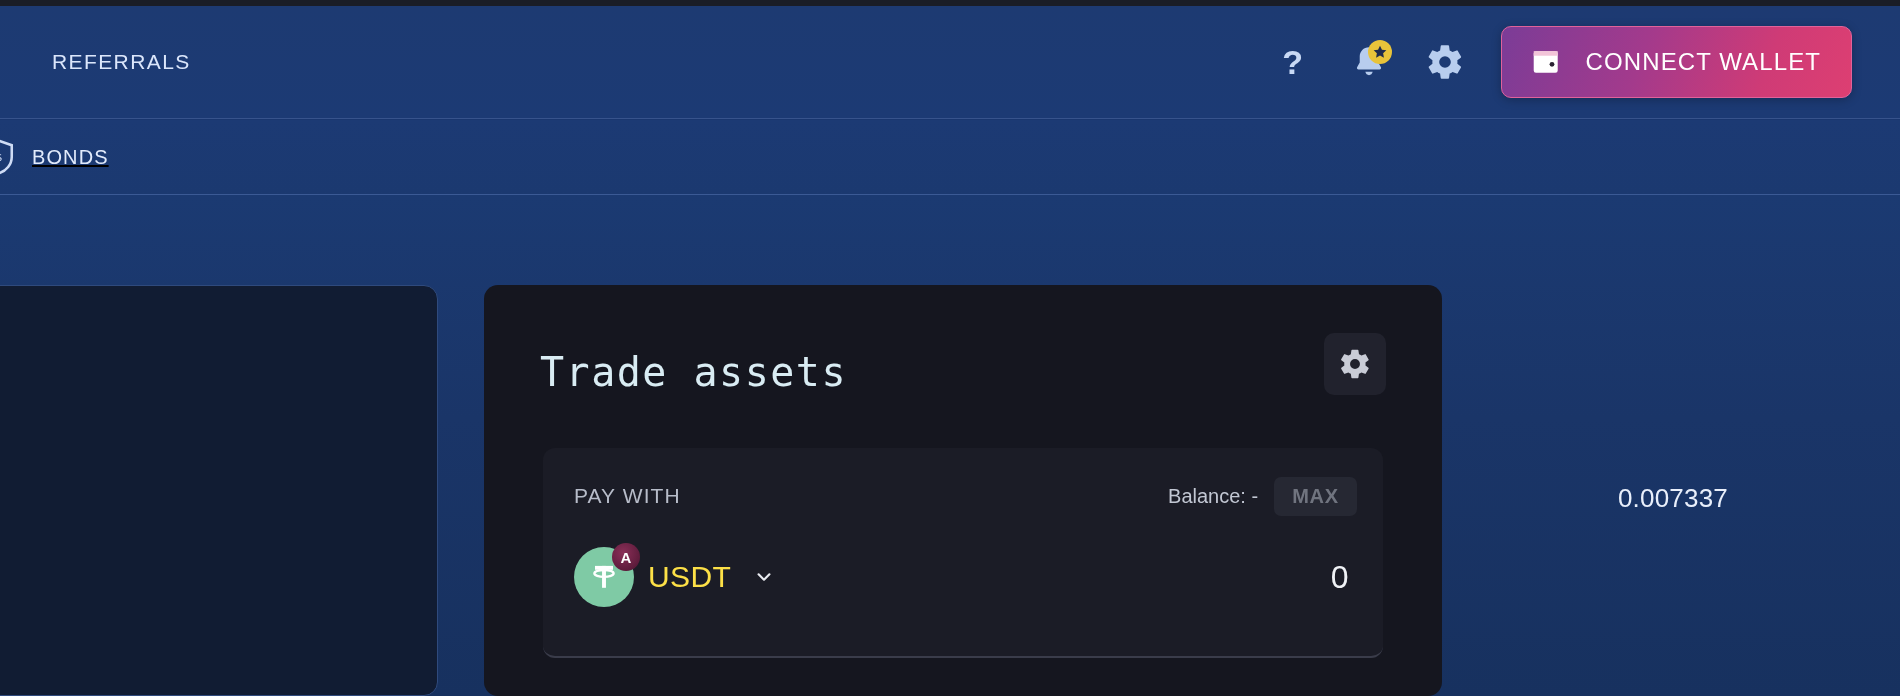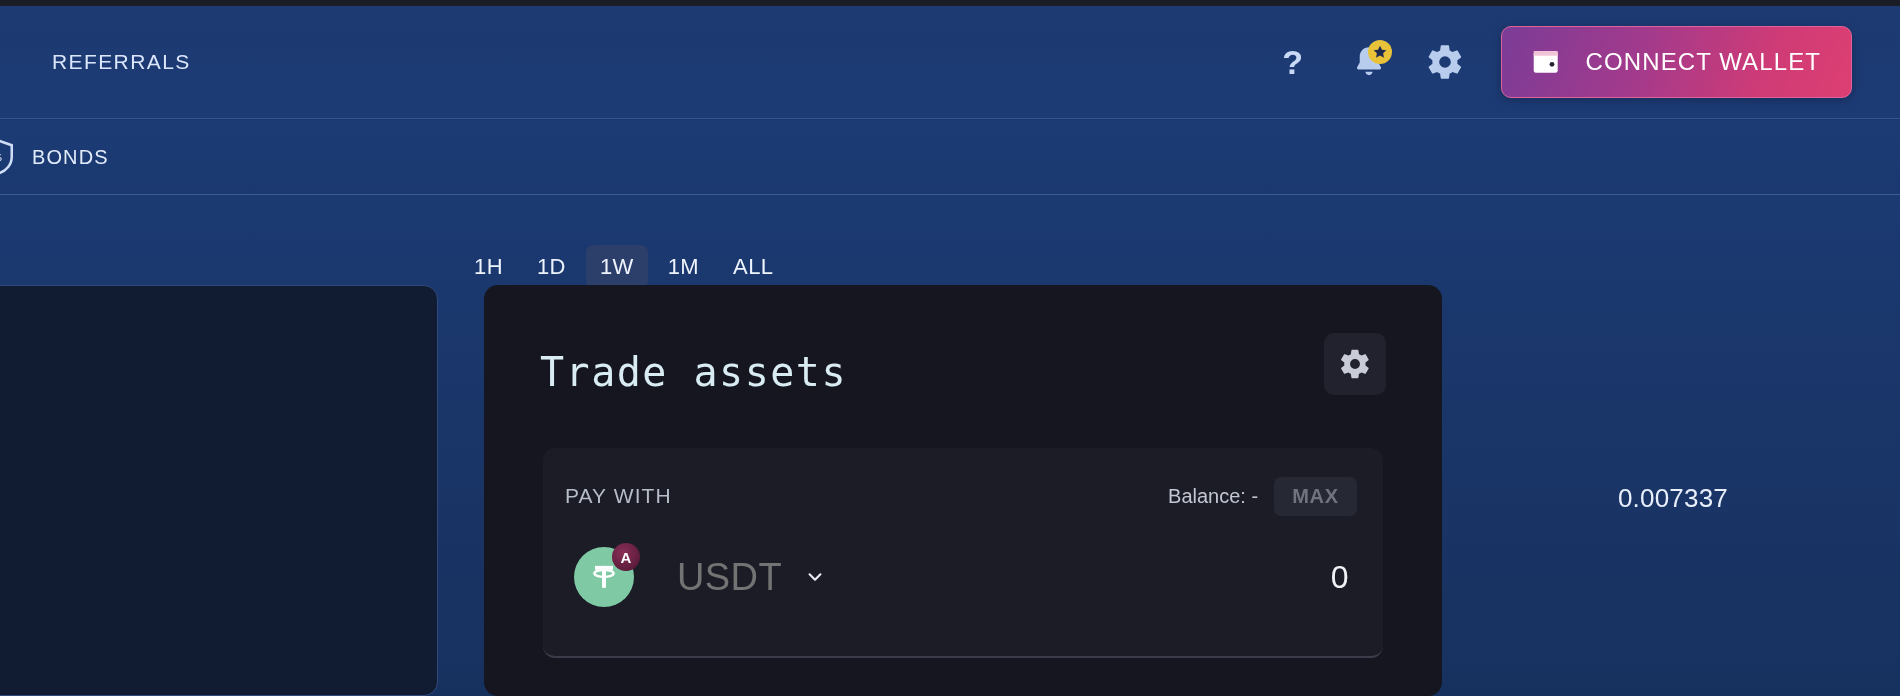--- a/index.html
+++ b/index.html
@@ -116,20 +116,21 @@
   
   .subnav {
     position: absolute;
     top: 120px; left: 0;
     width: 1900px;
     height: 75px;
     background: linear-gradient(180deg, #1c3a74 0%, #1b3970 100%);
     border-bottom: 1px solid #3b5a95;
     display: flex;
     align-items: center;
+    text-decoration: underline;
   }
   .subnav-item {
     display: flex;
     align-items: center;
     gap: 16px;
     margin-left: -18px;
     cursor: pointer;
   }
   .subnav-label {
     color: #e2ebfc;
@@ -238,21 +239,21 @@
     top: 163px;
     width: 840px;
     height: 210px;
     background: #1b1c26;
     border-radius: 12px;
     border-bottom: 2px solid #3a3c4a;
   }
 
   .pay-row-top {
     position: absolute;
-    left: 22px;
+    left: 31px;
     right: 26px;
     top: 26px;
     height: 44px;
     display: flex;
     align-items: center;
     gap: 18px;
   }
   .pay-with-label {
     color: #b7bcc9;
     font-size: 21px;
@@ -318,24 +319,23 @@
     background: radial-gradient(circle at 40% 35%, #8a2f57 0%, #5e1c3c 70%, #3d1228 100%);
     display: flex;
     align-items: center;
     justify-content: center;
     color: #ffffff;
     font-size: 15px;
     font-weight: bold;
     line-height: 1;
   }
   .token-symbol {
-    color: #737373;
-    font-size: 38px;
+    color: #fde047;
+    font-size: 30px;
     letter-spacing: 0.4px;
-    margin-left: 29px;
   }
   .chev {
     margin-left: 6px;
     display: flex;
     align-items: center;
   }
 
   .amount-value {
     margin-left: auto;
     color: #f0f2f6;
@@ -402,37 +402,20 @@
         <text x="12" y="16" text-anchor="middle" font-size="8" fill="#cfdcf5" font-family="monospace">$</text>
       </svg>
       <span class="subnav-label">BONDS</span>
     </div>
   </div>
 
   <div class="main">
 
     <div class="chart-card"></div>
 
-    <div class="range-group">
-      <div class="range-btn">
-        <span>1H</span>
-      </div>
-      <div class="range-btn">
-        <span>1D</span>
-      </div>
-      <div class="range-btn active">
-        <span>1W</span>
-      </div>
-      <div class="range-btn">
-        <span>1M</span>
-      </div>
-      <div class="range-btn">
-        <span>ALL</span>
-      </div>
-    </div>
 
     <div class="chart-value">0.007337</div>
 
     <div class="trade-card">
 
       <div class="trade-head">
         <span class="trade-title">Trade assets</span>
         <div class="trade-settings">
           <svg width="34" height="34" viewBox="0 0 24 24">
             <path fill="#c9ccd6" d="M19.4 13c.04-.33.06-.66.06-1s-.02-.67-.07-1l2.1-1.62a.5.5 0 00.12-.64l-2-3.46a.5.5 0 00-.6-.22l-2.48 1a7.3 7.3 0 00-1.72-1l-.38-2.63a.5.5 0 00-.5-.43h-4a.5.5 0 00-.49.42L9.06 5.05a7.7 7.7 0 00-1.73 1l-2.48-1a.5.5 0 00-.6.22l-2 3.46a.5.5 0 00.12.64L4.47 11a8.2 8.2 0 000 2l-2.1 1.65a.5.5 0 00-.12.63l2 3.46c.12.22.39.3.6.22l2.48-1c.52.4 1.1.73 1.72 1l.38 2.65c.03.24.24.42.49.42h4c.25 0 .46-.18.5-.42l.37-2.65a7.7 7.7 0 001.72-1l2.48 1c.23.09.5 0 .6-.22l2-3.46a.5.5 0 00-.12-.64L19.4 13zM12 15.5A3.5 3.5 0 1115.5 12 3.5 3.5 0 0112 15.5z"></path>

